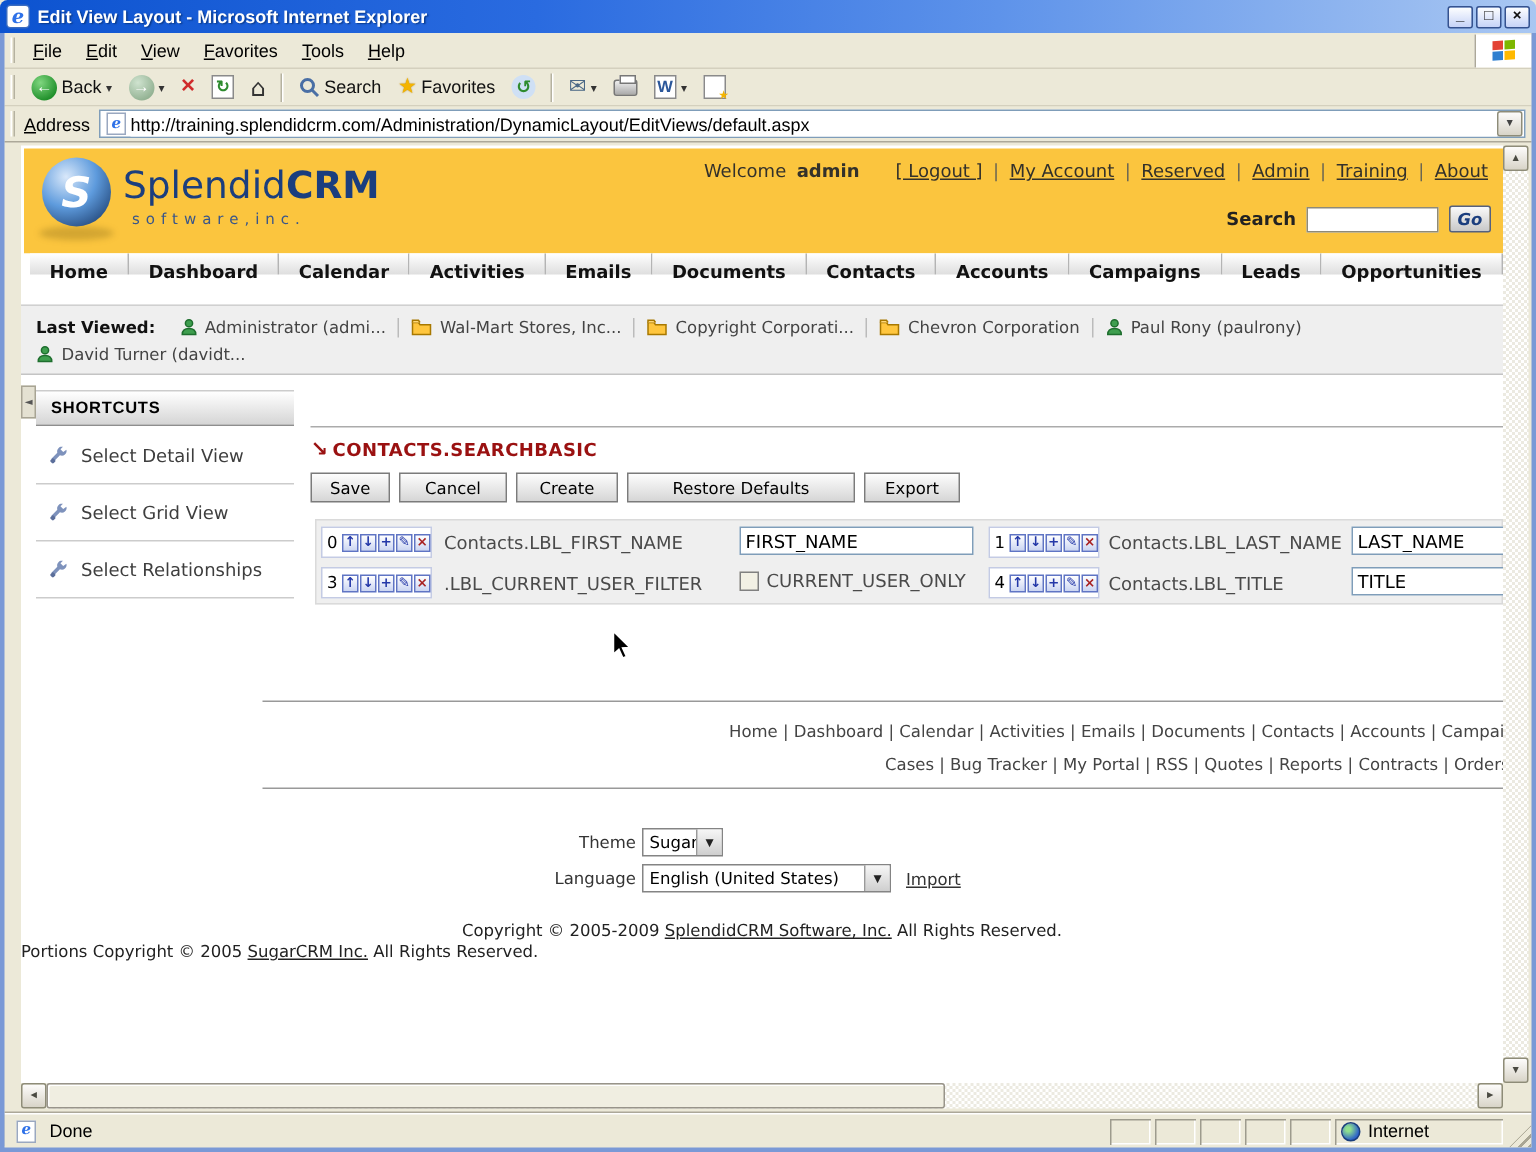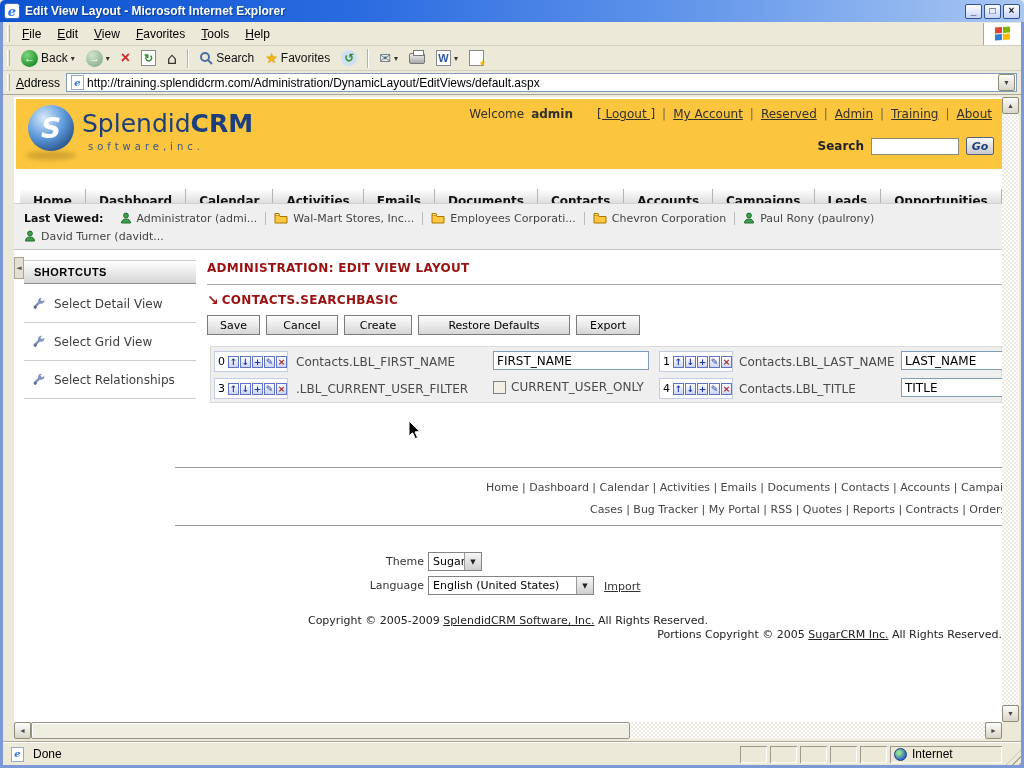--- a/index.html
+++ b/index.html
@@ -80,21 +80,21 @@
   .welcome-row { position:absolute; right:10px; top:8px; font-size:12px; color:#33312B; display:flex; align-items:center; gap:7px; white-space:nowrap; }
   .welcome-row .usr { font-weight:bold; }
   .hlink { color:#33312B; text-decoration:underline; }
   .sep { color:#6B6653; }
   .search-row { position:absolute; right:8px; top:38px; display:flex; align-items:center; gap:7px; }
   .search-label { font-weight:bold; font-size:12px; color:#222; }
   .search-input { width:88px; height:17px; border:1px solid #8E8A78; font-size:11px; padding:0 2px; }
   .go-btn { width:28px; height:18px; background:linear-gradient(#FAFAFA,#C8C8C8); border:1px solid #55617F; border-radius:2px;
     font-style:italic; font-weight:bold; font-size:11px; color:#1B3E7E; display:flex; align-items:center; justify-content:center; }
 
-  .navbar { position:absolute; left:2px; top:72px; width:986px; height:14px; background:#fff; display:flex; padding-left:4px;margin-top:20px; }
+  .navbar { position:absolute; left:2px; top:72px; width:986px; height:14px; background:#fff; display:flex; padding-left:4px; }
   .tab { background:linear-gradient(#FFFFFF,#DEDEDE); border-right:1px solid #B4B4B4; padding:0 13px; line-height:25px;
     font-weight:bold; font-size:12px; color:#111; white-space:nowrap; }
 
   .lastviewed { position:absolute; left:0; top:106px; width:988px; height:47px; background:#EFEFEF;
     border-top:1px solid #D0D0D0; border-bottom:1px solid #C4C4C4; padding:5px 10px; font-size:11px; color:#444; }
   .lv-line { display:flex; align-items:center; gap:0; height:18px; white-space:nowrap; }
   .lv-label { font-weight:bold; color:#111; margin-right:16px; }
   .lv-item { display:flex; align-items:center; gap:5px; color:#444; }
   .lv-div { width:1px; height:13px; background:#BBB; margin:0 8px; }
   .icon-svg { display:inline-block; vertical-align:middle; }
@@ -140,21 +140,21 @@
   .theme-label { position:absolute; left:250px; top:458px; width:160px; text-align:right; font-size:11px; color:#333; }
   .lang-label  { position:absolute; left:250px; top:482px; width:160px; text-align:right; font-size:11px; color:#333; }
   .xp-select { position:absolute; height:19px; border:1px solid #848484; background:#fff; display:flex; align-items:stretch; }
   .sel-theme { left:414px; top:455px; width:54px; }
   .sel-lang  { left:414px; top:479px; width:166px; }
   .sel-text { flex:1; font-size:11px; padding:2px 4px; white-space:nowrap; overflow:hidden; }
   .sel-dd { width:17px; background:linear-gradient(#F6F6F6,#CFCFCF); border-left:1px solid #9A9A9A;
     display:flex; align-items:center; justify-content:center; font-size:7px; color:#222; }
   .import-link { position:absolute; left:590px; top:483px; font-size:11px; color:#333; text-decoration:underline; }
   .copy1 { position:absolute; left:0; top:517px; width:988px; text-align:center; font-size:11px; color:#222; }
-  .copy2 { position:absolute; left:0; top:531px; width:988px; text-align:right; font-size:11px; color:#222; }
+  .copy2 { position:absolute; left:0; top:531px; width:988px; text-align:left; font-size:11px; color:#222; }
   .copy-link { text-decoration:underline; color:#222; }
 
   
   .checker { background:repeating-conic-gradient(#FFFFFF 0% 25%, #ECEAE1 0% 50%) 0 0 / 4px 4px; }
   .vscroll { position:absolute; left:1002px; top:97px; width:17px; height:625px; }
   .hscroll { position:absolute; left:14px; top:722px; width:988px; height:17px; }
   .sb-btn { position:absolute; width:17px; height:17px; background:linear-gradient(#FDFCFB,#D8D4C8); border:1px solid #8E8C78;
     border-radius:2px; display:flex; align-items:center; justify-content:center; font-size:7px; color:#4A4A42; }
   .v-up{left:0;top:0;} .v-dn{left:0;bottom:0;}
   .h-l{left:0;top:0;} .h-r{right:0;top:0;}
@@ -346,21 +346,21 @@
               <path d="M1 3V1.5h4L6 3" fill="#FFD878" stroke="#A87800"></path>
             </svg>
           <span>Wal-Mart Stores, Inc...</span>
         </span>
         <span class="lv-div"></span>
         <span class="lv-item">
           <svg class="icon-svg" width="14" height="12" viewBox="0 0 14 12">
               <path d="M1 3h4l1 1.5h7V11H1z" fill="#FFC63E" stroke="#A87800"></path>
               <path d="M1 3V1.5h4L6 3" fill="#FFD878" stroke="#A87800"></path>
             </svg>
-          <span>Employees Corporati...</span>
+          <span>Copyright Corporati...</span>
         </span>
         <span class="lv-div"></span>
         <span class="lv-item">
           <svg class="icon-svg" width="14" height="12" viewBox="0 0 14 12">
               <path d="M1 3h4l1 1.5h7V11H1z" fill="#FFC63E" stroke="#A87800"></path>
               <path d="M1 3V1.5h4L6 3" fill="#FFD878" stroke="#A87800"></path>
             </svg>
           <span>Chevron Corporation</span>
         </span>
         <span class="lv-div"></span>
@@ -402,21 +402,20 @@
       </div>
       <div class="sc-item">
         <svg class="icon-svg" width="14" height="14" viewBox="0 0 16 16">
             <path d="M14 3.2a3.6 3.6 0 0 1-4.9 4.3L4.6 12l-2-2 4.5-4.5A3.6 3.6 0 0 1 11.4 1l-1.9 1.9 2.1 2.1z" fill="#7E92BC"></path>
             <rect x="2" y="10" width="3.4" height="3.4" rx="1" transform="rotate(-45 3.7 11.7)" fill="#5C6F9B"></rect>
           </svg>
         <span class="sc-label">Select Relationships</span>
       </div>
     </div>
 
-    <div class="page-title">ADMINISTRATION: EDIT VIEW LAYOUT</div>
     <div class="hr1"></div>
     <div class="section-hd">
       <span class="section-arrow">↘</span>
       <span class="section-title">CONTACTS.SEARCHBASIC</span>
     </div>
     <div class="btn-row">
       <span class="xp-btn w-save">Save</span>
       <span class="xp-btn w-cancel">Cancel</span>
       <span class="xp-btn w-create">Create</span>
       <span class="xp-btn w-restore">Restore Defaults</span>

